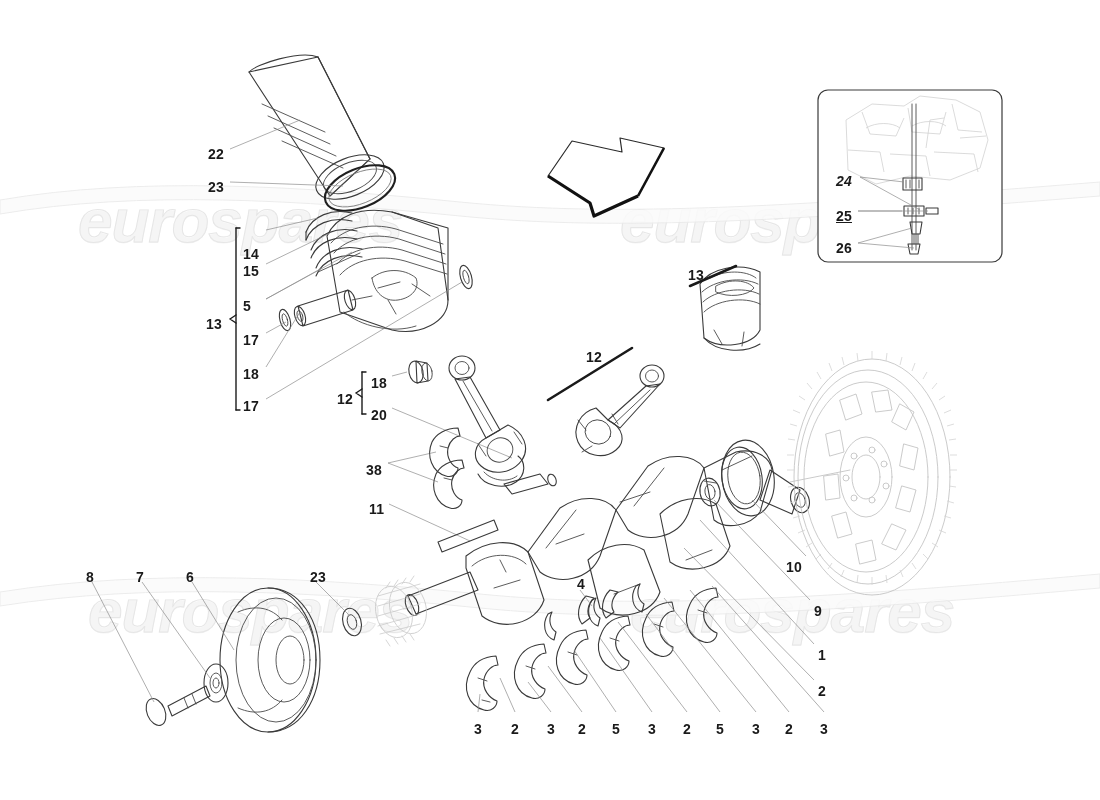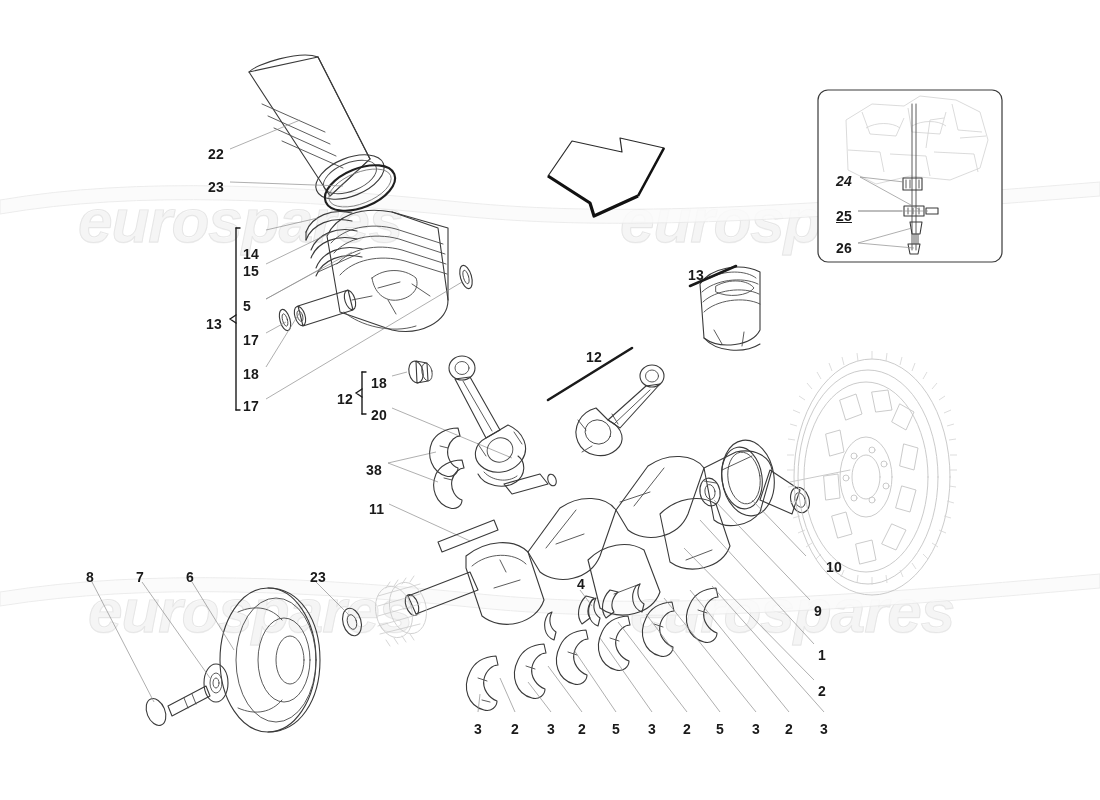--- a/index.html
+++ b/index.html
@@ -478,21 +478,21 @@
   <div class="callout" style="left:371px;top:408px;">20</div>
   <div class="callout" style="left:366px;top:463px;">38</div>
   <div class="callout" style="left:369px;top:502px;">11</div>
   <div class="callout" style="left:86px;top:570px;">8</div>
   <div class="callout" style="left:136px;top:570px;">7</div>
   <div class="callout" style="left:186px;top:570px;">6</div>
   <div class="callout" style="left:310px;top:570px;">23</div>
   <div class="callout" style="left:577px;top:577px;">4</div>
   <div class="callout" style="left:688px;top:268px;">13</div>
   <div class="callout" style="left:586px;top:350px;">12</div>
-  <div class="callout" style="left:826px;top:560px;">10</div>
+  <div class="callout" style="left:786px;top:560px;">10</div>
   <div class="callout" style="left:814px;top:604px;">9</div>
   <div class="callout" style="left:818px;top:648px;">1</div>
   <div class="callout" style="left:818px;top:684px;">2</div>
   <div class="callout" style="left:836px;top:174px;font-style:italic;">24</div>
   <div class="callout" style="left:836px;top:209px;text-decoration:underline;">25</div>
   <div class="callout" style="left:836px;top:241px;">26</div>
 
   <div class="callout" style="left:474px;top:722px;">3</div>
   <div class="callout" style="left:511px;top:722px;">2</div>
   <div class="callout" style="left:547px;top:722px;">3</div>

